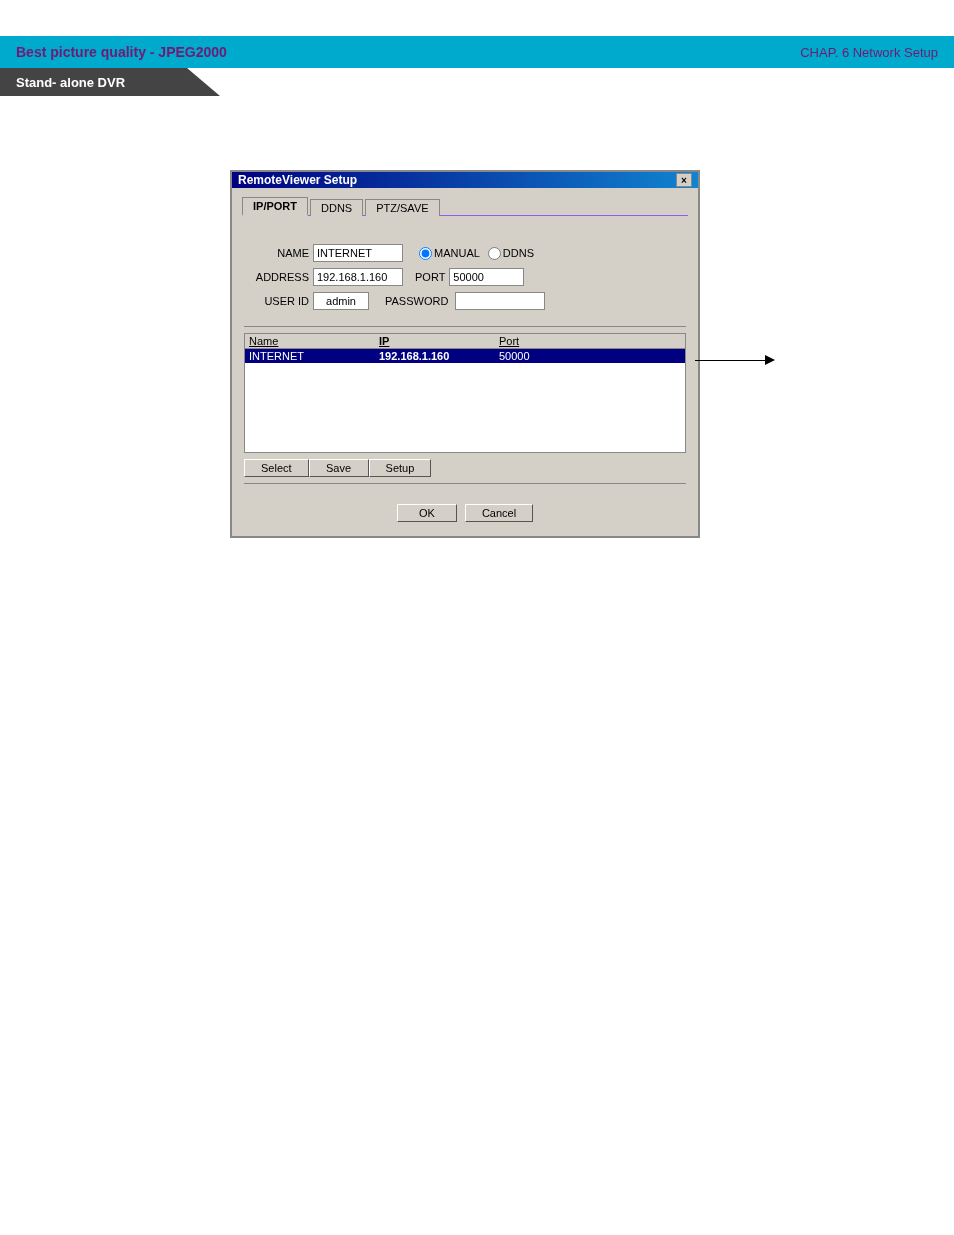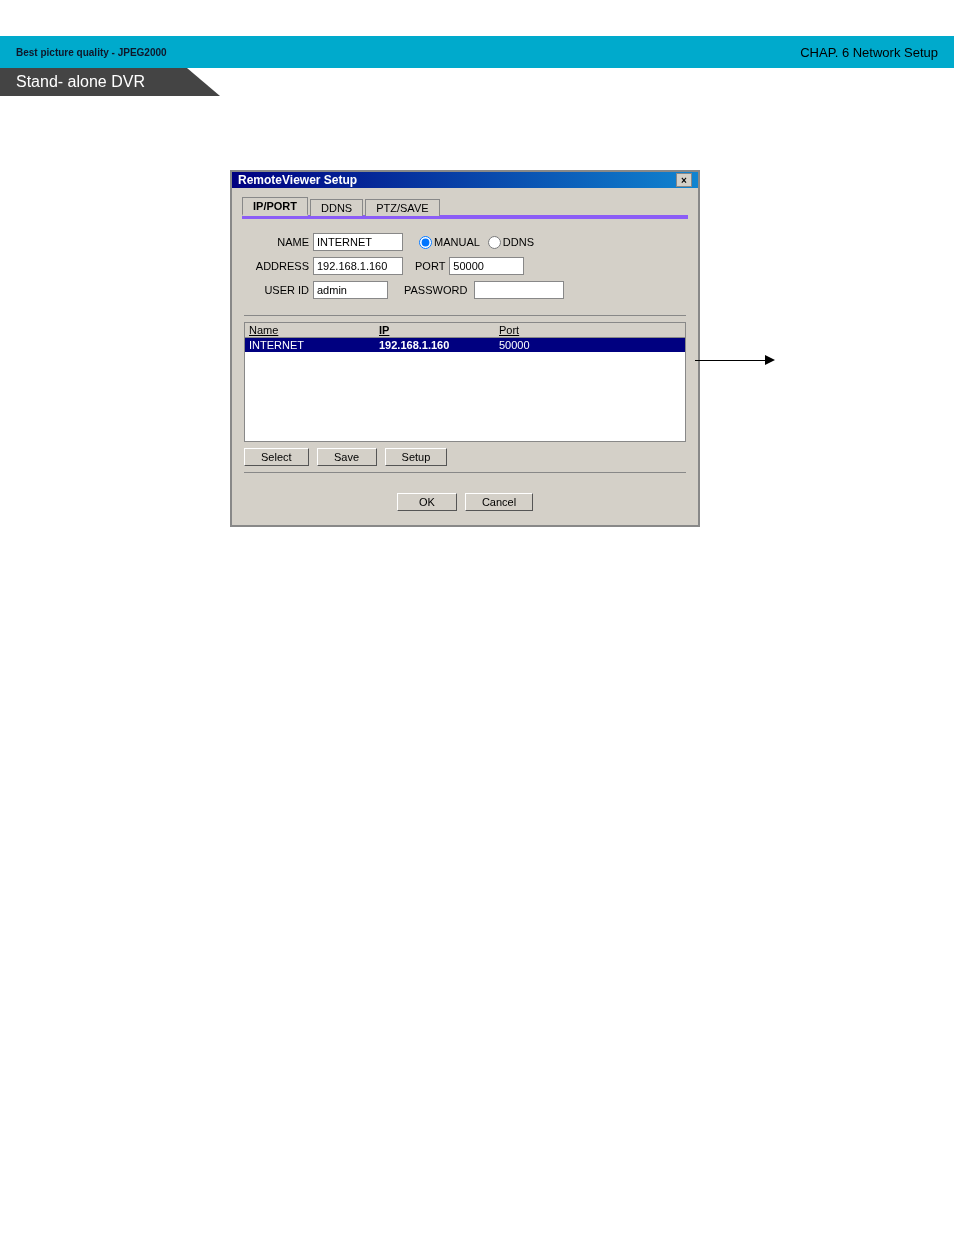--- a/index.html
+++ b/index.html
@@ -24,49 +24,49 @@
       display: flex;
       align-items: center;
       padding: 0 16px;
       justify-content: space-between;
     }
 
     .header-left {
       display: flex;
       align-items: center;
       gap: 4px;
-      font-size: 10px;
+      font-size: 14px;
       font-weight: bold;
-      color: #0f172a;
+      color: #701a75;
     }
 
     .header-right {
       font-size: 13px;
-      color: #000000;
+      color: #701a75;
       font-weight: normal;
     }
 
     
     .sub-header {
       position: absolute;
       top: 68px;
       left: 0;
       width: 220px;
       height: 28px;
       background: #444444;
       display: flex;
       align-items: center;
       padding: 0 16px;
       clip-path: polygon(0 0, 85% 0, 100% 100%, 0 100%);
     }
 
     .sub-header span {
       color: #ffffff;
-      font-size: 16px;
-      font-weight: normal;
+      font-size: 13px;
+      font-weight: bold;
     }
 
     
     .dialog-wrapper {
       position: absolute;
       top: 170px;
       left: 230px;
       width: 470px;
     }
 
@@ -104,22 +104,22 @@
     }
 
     .dialog-content {
       padding: 8px 10px 10px 10px;
     }
 
     
     .tab-bar {
       display: flex;
       align-items: flex-end;
-      border-bottom: 4px solid #8b5cf6;
-      margin-bottom: 10px;
+      border-bottom: 1px solid #8b5cf6;
+      margin-bottom: 24px;
     }
 
     .tab {
       background: #d4d0c8;
       border: 1px solid #888;
       border-bottom: none;
       padding: 2px 10px;
       font-size: 11px;
       cursor: pointer;
       margin-right: 2px;
@@ -158,21 +158,21 @@
       background: white;
       padding: 1px 3px;
       font-size: 11px;
       height: 18px;
       font-family: 'MS Sans Serif', Arial, sans-serif;
     }
 
     .input-name { width: 90px; }
     .input-address { width: 90px; }
     .input-port { width: 75px; }
-    .input-userid { width: 75px; }
+    .input-userid { width: 56px; text-align: center; }
     .input-password { width: 90px; }
 
     
     .radio-group {
       display: flex;
       align-items: center;
       gap: 8px;
       margin-left: 16px;
       font-size: 11px;
     }
@@ -213,21 +213,20 @@
 
     .list-row.selected {
       background: #000080;
       color: white;
     }
 
     
     .btn-row {
       display: flex;
       justify-content: flex-start;
-      gap: 8px;
       margin-top: 6px;
       padding: 0 2px;
     }
 
     .btn-row-ok {
       display: flex;
       justify-content: center;
       gap: 8px;
       margin-top: 16px;
       padding: 4px 2px;

